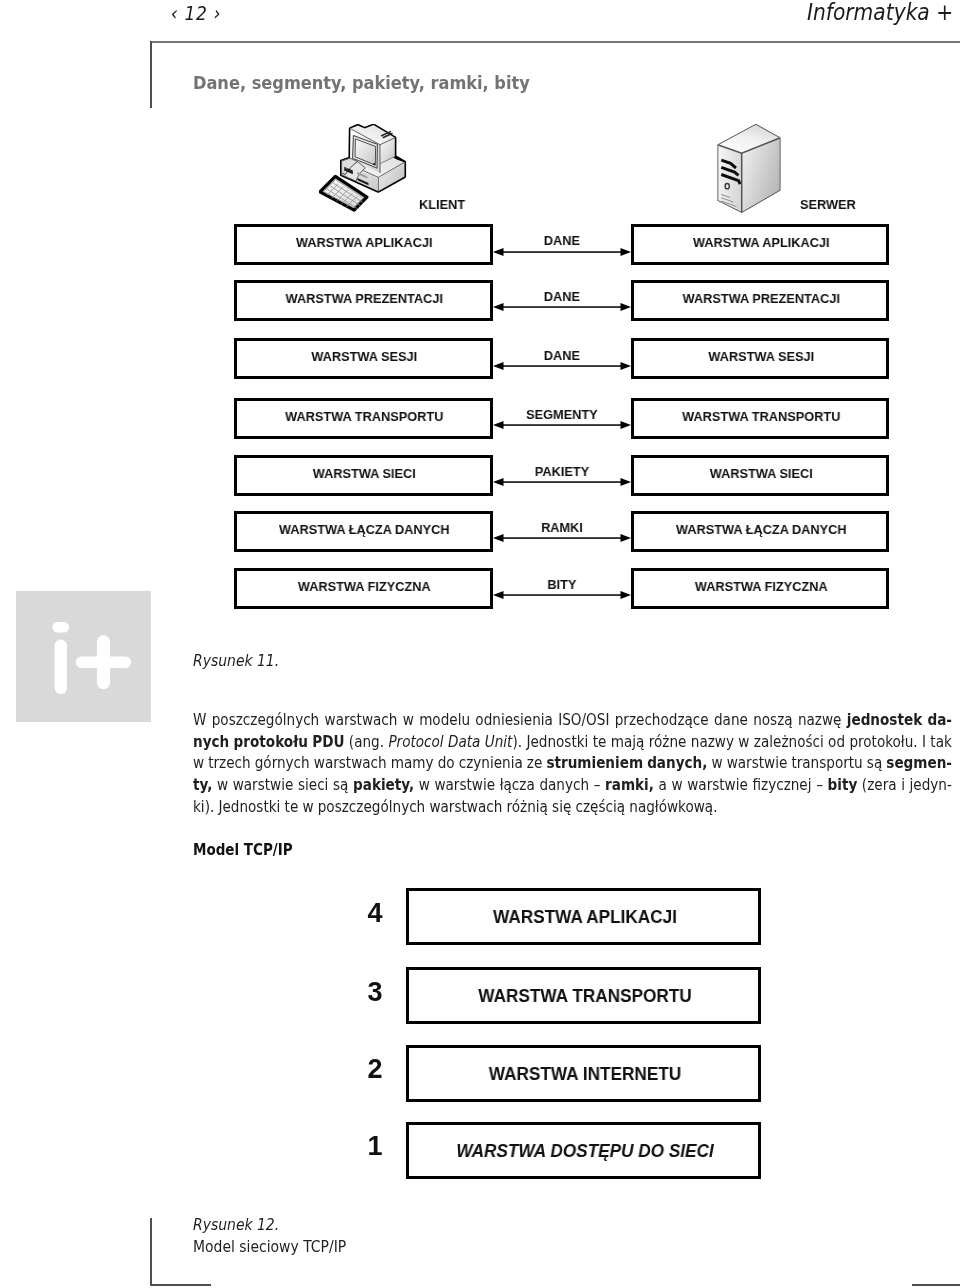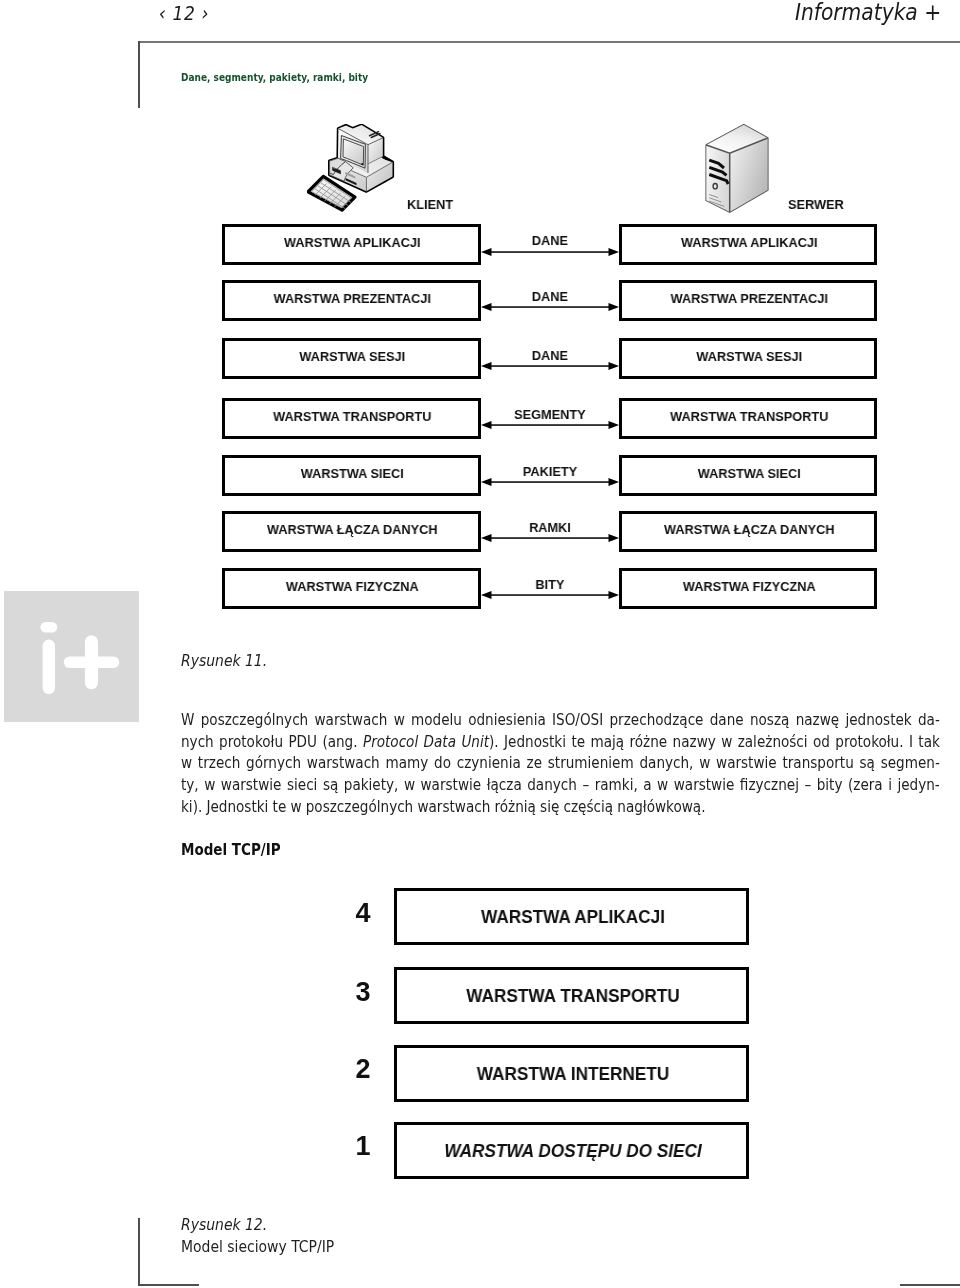--- a/index.html
+++ b/index.html
@@ -1,38 +1,38 @@
 <!DOCTYPE html>
 <html><head>
 <meta charset="utf-8">
 <style>
   html,body{margin:0;padding:0;}
   *{-webkit-font-smoothing:antialiased;}
   .hdr-page,.hdr-brand,.sec-title,.sub-title,.cap,.body,.lbl,.arrowlbl,.devlbl,.tnum{will-change:transform;}
   body{width:960px;height:1288px;background:#ffffff;font-family:"DejaVu Sans",sans-serif;color:#1a1a1a;overflow:hidden;}
-  .page{position:absolute;left:4px;top:0;width:872px;height:1288px;}
+  .page{position:absolute;left:16px;top:0;width:872px;height:1288px;}
 
   
   .hdr-page{position:absolute;left:155px;top:2px;font-family:"DejaVu Sans Condensed",sans-serif;
             font-style:italic;font-size:19px;color:#1a1a1a;letter-spacing:0.6px;white-space:nowrap;}
   .hdr-brand{position:absolute;left:791px;top:-1px;font-family:"DejaVu Sans Condensed",sans-serif;
              font-style:italic;font-size:22.5px;color:#1a1a1a;white-space:nowrap;}
   .rule-top{position:absolute;left:135px;top:40.7px;width:821px;height:2.2px;background:#767676;}
 
   
   .brk{position:absolute;background:#4f4f4f;}
   .brk-tl-v{left:134.2px;top:41px;width:1.9px;height:67px;}
   .brk-bl-v{left:134.4px;top:1218.4px;width:1.8px;height:67px;}
   .brk-bl-h{left:134.4px;top:1284.2px;width:60.5px;height:1.5px;}
   .brk-br-v{left:955.8px;top:1218.6px;width:1.6px;height:67px;}
   .brk-br-h{left:896.2px;top:1284.2px;width:61px;height:1.5px;}
 
   
   .sec-title{position:absolute;left:176.5px;top:71.5px;font-family:"DejaVu Sans Condensed",sans-serif;
-             font-weight:bold;font-size:10px;color:#14532d;white-space:nowrap;}
+             font-weight:bold;font-size:18px;color:#737373;white-space:nowrap;}
   .sub-title{position:absolute;left:176.5px;top:841px;font-family:"DejaVu Sans Condensed",sans-serif;
              font-weight:bold;font-size:15px;color:#111;white-space:nowrap;}
 
   
   .logo{position:absolute;left:0;top:591px;width:134.7px;height:131px;background:#d9d9d9;}
   .logo svg{position:absolute;left:0;top:0;}
 
   
   .fig11{position:absolute;left:0;top:0;width:960px;height:640px;}
   .lbox{position:absolute;border:3.4px solid #000;background:#fff;box-sizing:border-box;}
@@ -43,21 +43,21 @@
             font-weight:bold;font-size:13.5px;color:#111;white-space:nowrap;transform:scaleX(0.945);}
   .devlbl{position:absolute;font-family:"Liberation Sans",sans-serif;font-weight:bold;
           font-size:13.5px;color:#111;white-space:nowrap;transform:scaleX(0.945);transform-origin:left;}
 
   
   .cap{position:absolute;left:176.5px;width:762px;font-family:"DejaVu Sans Condensed",sans-serif;
        font-size:15.5px;line-height:21.7px;color:#1f1f1f;}
   .cap i{font-style:italic;}
   .body{position:absolute;left:176.5px;width:759px;font-family:"DejaVu Sans Condensed",sans-serif;
         font-size:15.1px;line-height:21.7px;color:#1f1f1f;text-align:justify;}
-  .body b{font-weight:normal;}
+  .body b{font-weight:bold;}
   .bline{display:flex;justify-content:space-between;height:21.7px;white-space:nowrap;}
   .bline.last{justify-content:flex-start;}
   .bline.last .bw{margin-right:4.2px;}
   .bw{white-space:nowrap;}
   .body i{font-style:italic;}
 
   
   .fig12{position:absolute;left:0;top:0;width:960px;height:1288px;}
   .tbox{position:absolute;border:3.8px solid #000;background:#fff;box-sizing:border-box;}
   .tbox .lbl{position:absolute;left:0;right:0;text-align:center;

